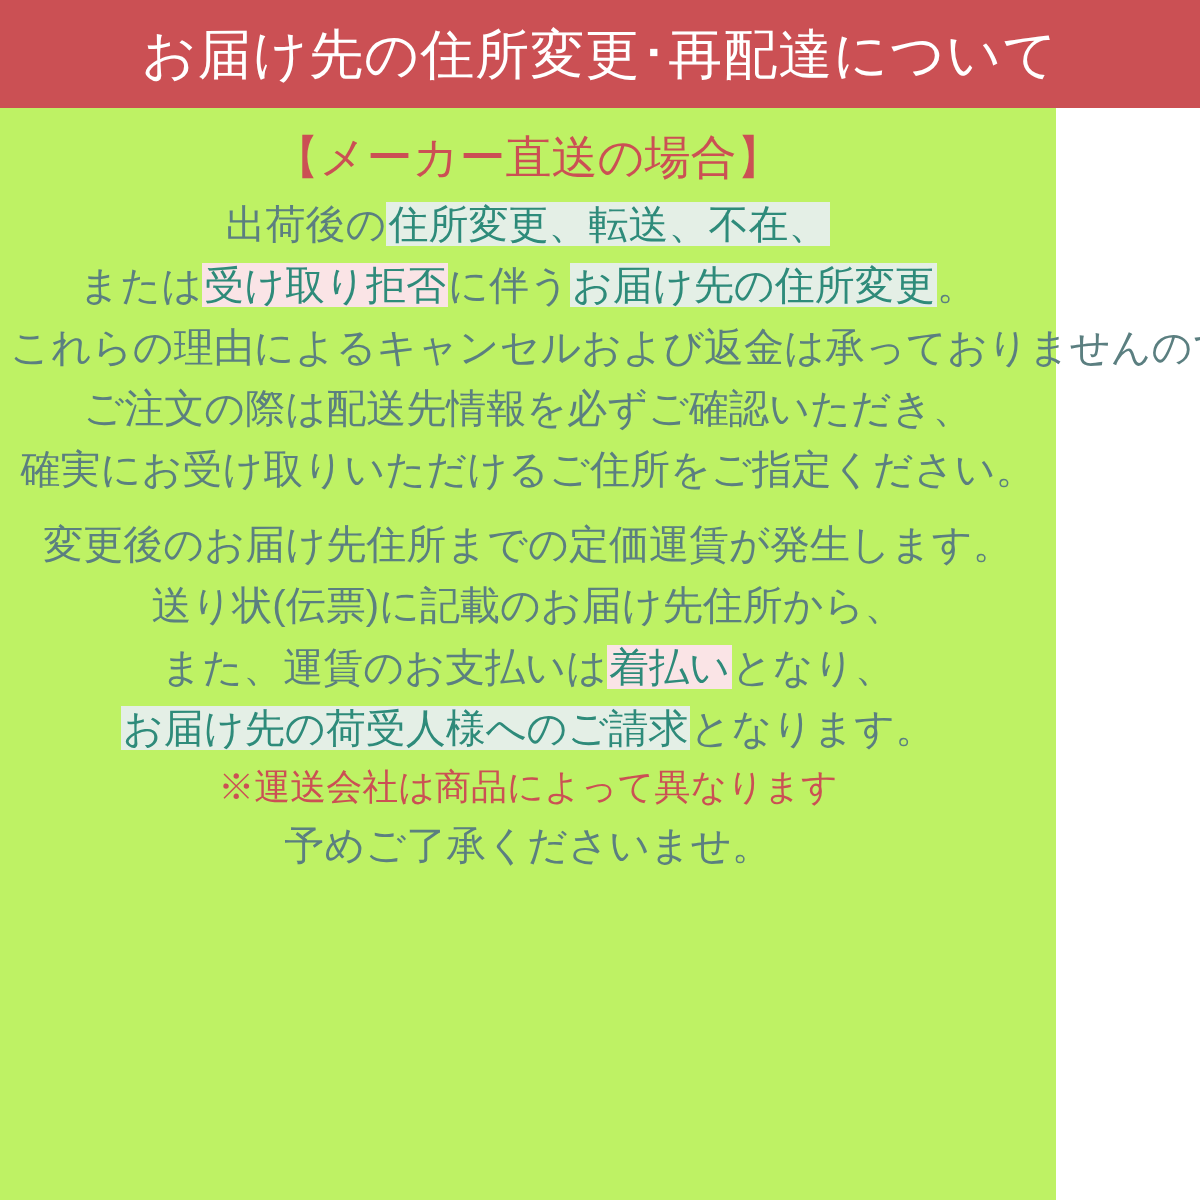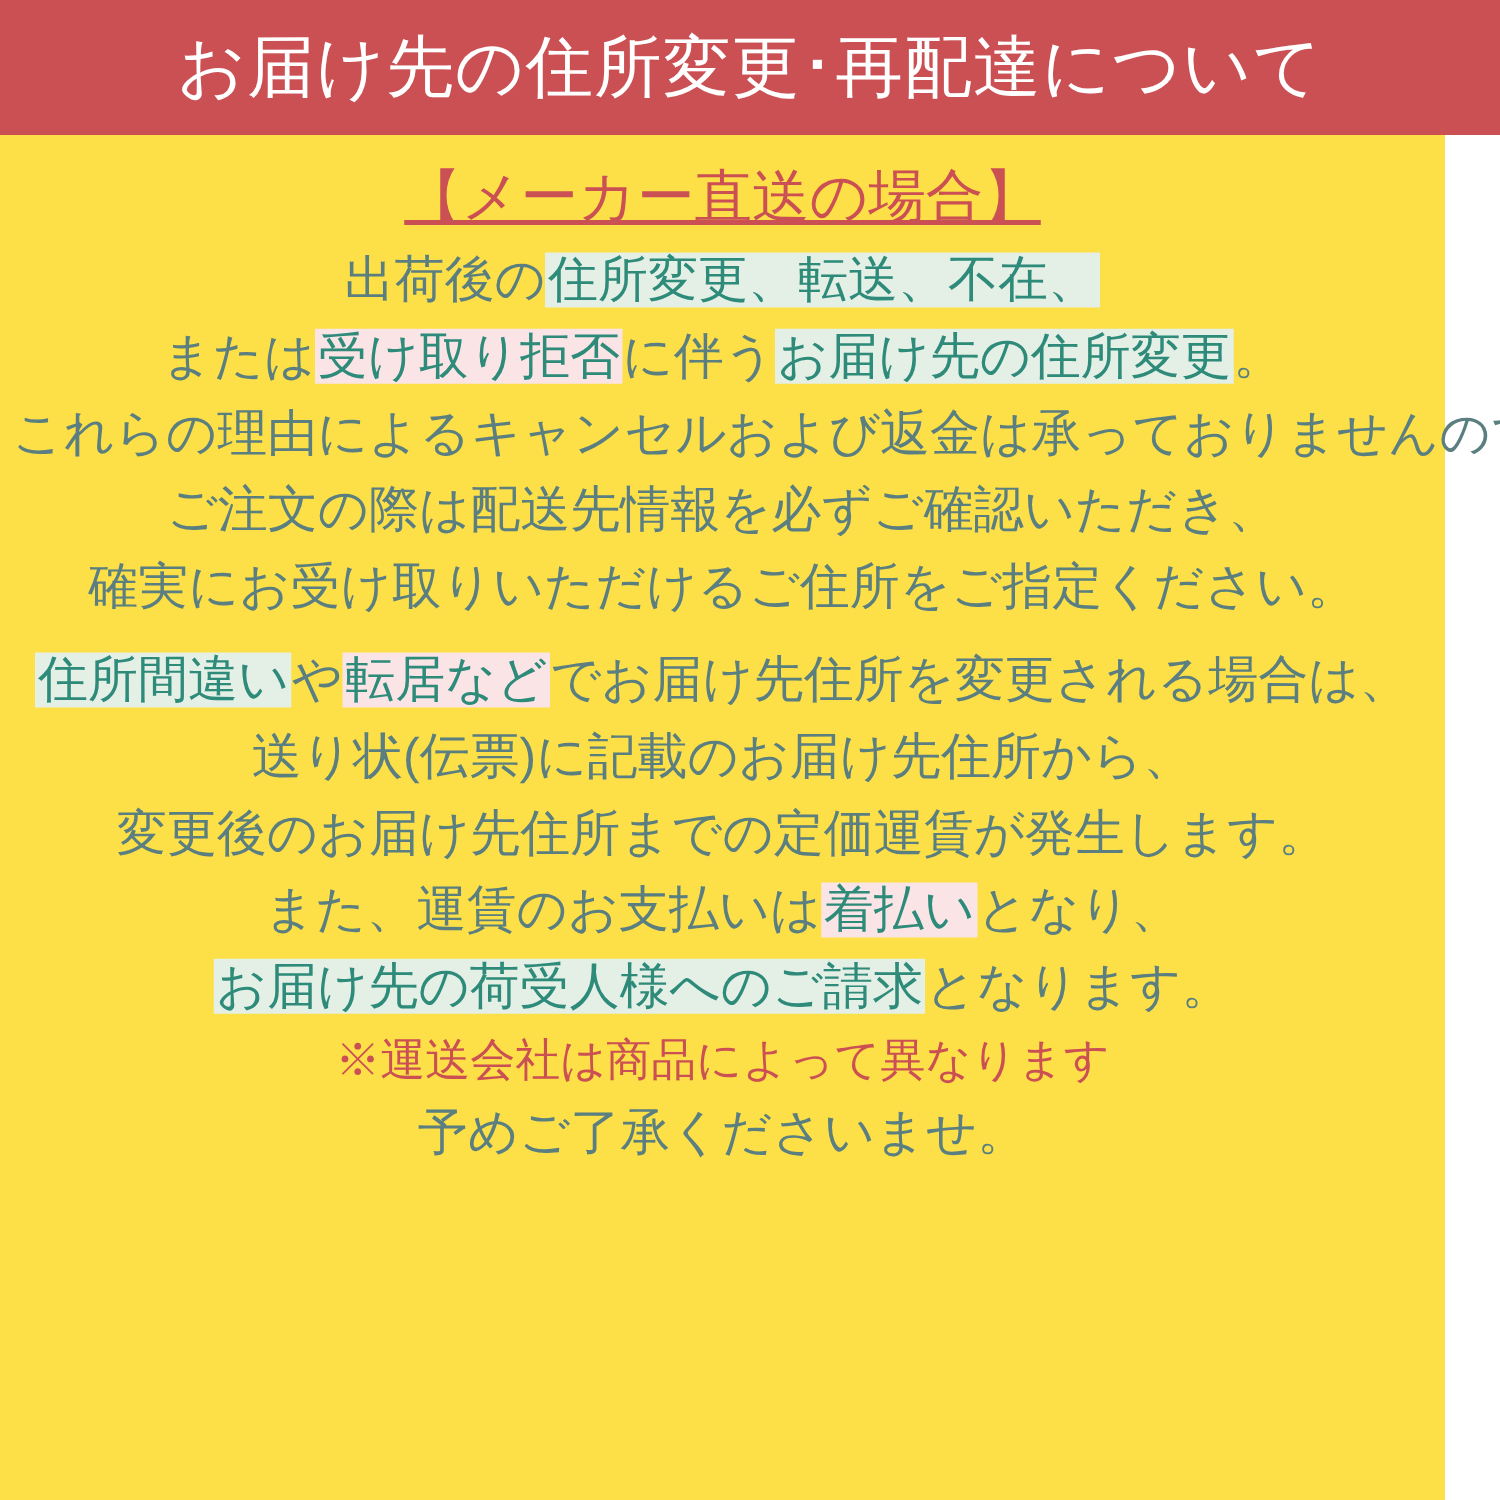--- a/index.html
+++ b/index.html
@@ -7,24 +7,24 @@
     padding: 0;
   }
   body {
     width: 1200px;
     height: 1200px;
     background: #ffffff;
     font-family: "Liberation Sans", sans-serif;
     overflow: hidden;
   }
   .page {
-    width: 1156px;
+    width: 1056px;
     height: 1200px;
     position: relative;
-    background: #fde047;
+    background: #bef264;
     box-sizing: border-box;
   }
   .header-bar {
     width: 1200px;
     height: 108px;
     background: #cb5054;
     display: flex;
     align-items: center;
     justify-content: center;
     box-sizing: border-box;
@@ -40,21 +40,20 @@
     padding: 0 10px;
     text-align: center;
   }
   .section-heading {
     color: #cb5054;
     font-size: 46px;
     text-align: center;
     margin: 22px 0 12px 0;
     line-height: 1.2;
     font-weight: 500;
-    text-decoration: underline;
   }
   .line {
     color: #5b7f80;
     font-size: 40px;
     text-align: center;
     line-height: 1.38;
     margin: 0 0 6px 0;
     white-space: nowrap;
   }
   .line.small-note {
@@ -105,30 +104,27 @@
       <span class="plain">ご注文の際は配送先情報を必ずご確認いただき、</span>
     </div>
 
     <div class="line">
       <span class="plain">確実にお受け取りいただけるご住所をご指定ください。</span>
     </div>
 
     <div class="block-gap-2"></div>
 
 
+
     <div class="line">
-      <span class="hl-green">住所間違い</span><span class="plain">や</span><span class="hl-pink">転居など</span><span class="plain">でお届け先住所を変更される場合は、</span>
+      <span class="plain">変更後のお届け先住所までの定価運賃が発生します。</span>
     </div>
 
     <div class="line">
       <span class="plain">送り状(伝票)に記載のお届け先住所から、</span>
-    </div>
-
-    <div class="line">
-      <span class="plain">変更後のお届け先住所までの定価運賃が発生します。</span>
     </div>
 
     <div class="line">
       <span class="plain">また、運賃のお支払いは</span><span class="hl-pink">着払い</span><span class="plain">となり、</span>
     </div>
 
     <div class="line">
       <span class="hl-green">お届け先の荷受人様へのご請求</span><span class="plain">となります。</span>
     </div>
 

